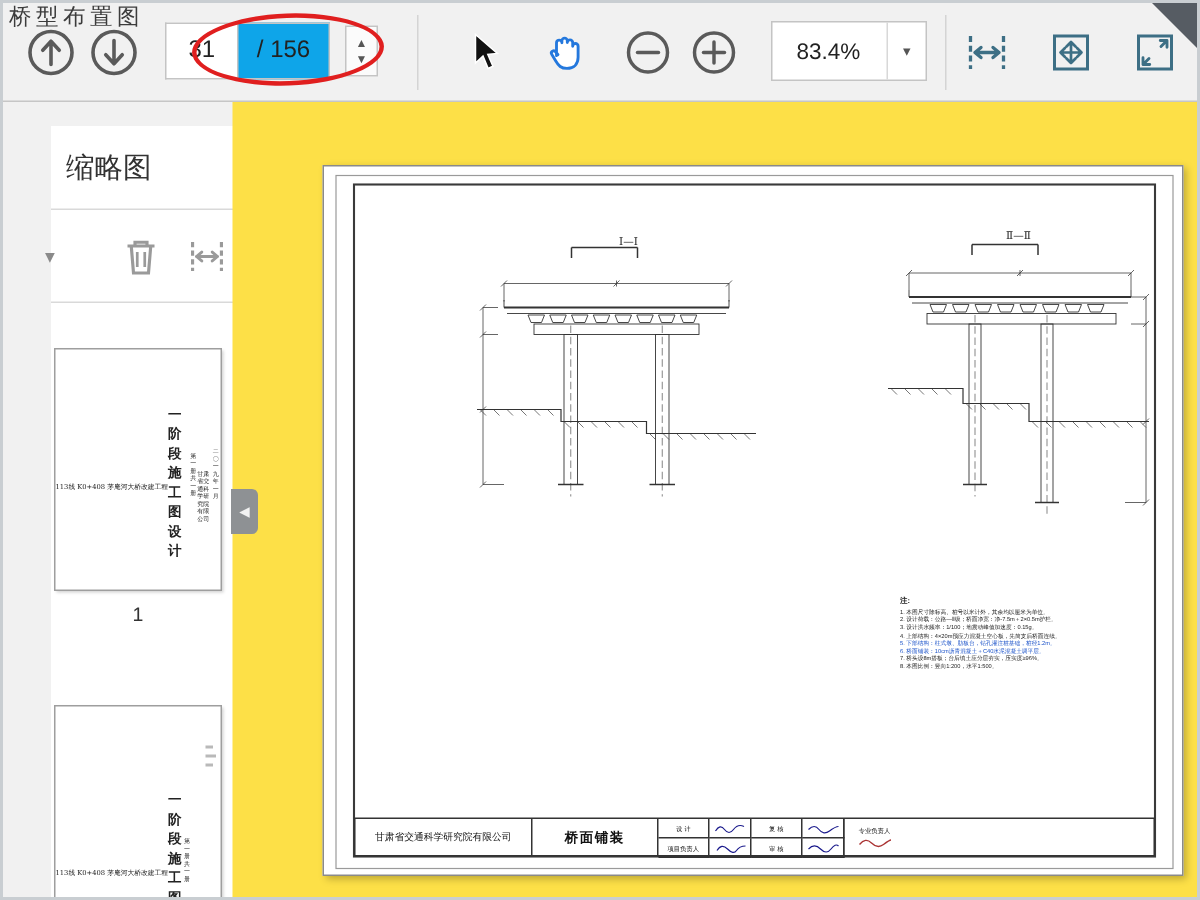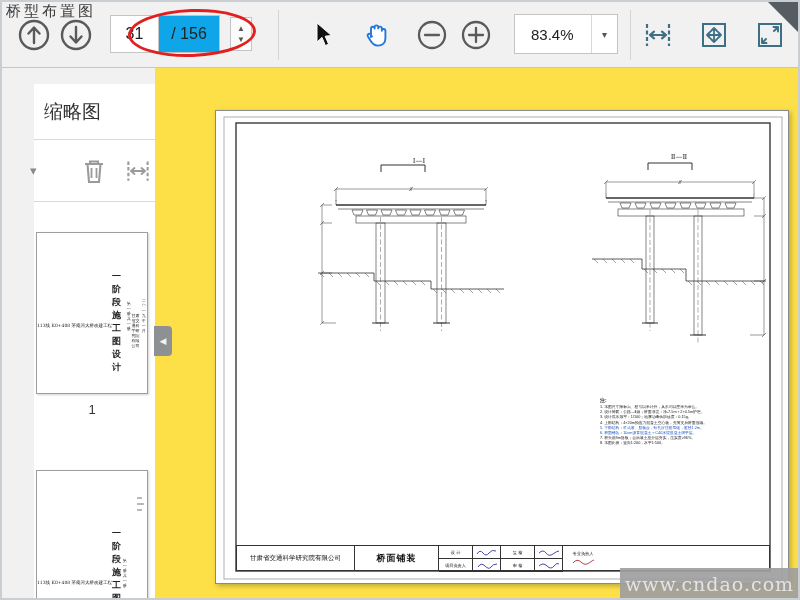--- a/index.html
+++ b/index.html
@@ -331,15 +331,14 @@
           <span>专业负责人</span>
           <svg width="24" height="9" viewBox="0 0 24 9">
               <path d="M2 6 q4 -5 8 -1 t8 1 t5 -3" fill="none" stroke="#a33" stroke-width="0.9"></path>
             </svg>
         </div>
       </div>
 
     </div>
   </div>
 
-  <div class="wm-bottom">www.cndao.com</div>
 
 </div>
 
 </body></html>

